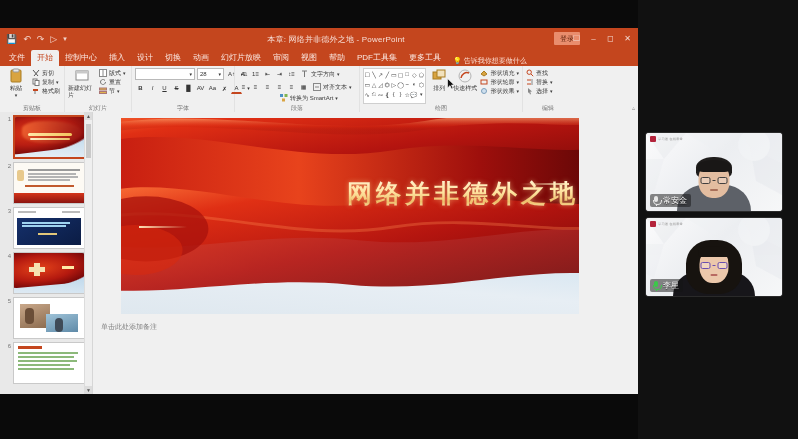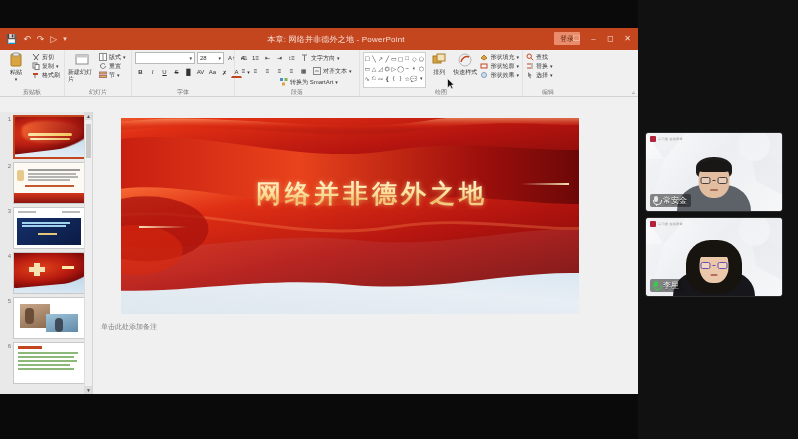--- a/index.html
+++ b/index.html
@@ -55,21 +55,21 @@
   .arrow{position:absolute;left:0;width:7px;height:8px;background:#dcdcdc;font-size:5px;text-align:center;line-height:8px;color:#555;}
 
   .stage{flex:1;position:relative;background:#f0f0f0;}
   .slide{position:absolute;left:28px;top:6px;width:458px;height:196px;overflow:hidden;background:#b9d4ea;}
   .notes{position:absolute;left:8px;top:210px;width:500px;font-size:7px;color:#808080;}
 
   
   .sky{position:absolute;inset:0;background:linear-gradient(185deg,#7fb4dd 0%,#a7cbe6 28%,#cfe2f0 55%,#e7eef4 78%,#dfe8ef 100%);}
   .cloud{position:absolute;border-radius:50%;background:rgba(255,255,255,.55);filter:blur(4px);}
   .ribbonart{position:absolute;inset:-6% -4% 8% -4%;}
-  .slide-title{position:absolute;left:0;right:0;top:30%;text-align:center;font-family:"DejaVu Sans","Liberation Sans",sans-serif;font-weight:700;font-size:25px;letter-spacing:4px;
+  .slide-title{position:absolute;left:0;right:0;top:30%;text-align:right;font-family:"DejaVu Sans","Liberation Sans",sans-serif;font-weight:700;font-size:25px;letter-spacing:4px;
       background:linear-gradient(180deg,#fff9e8 0%,#ffe9a8 45%,#e8b45c 75%,#fff3d0 100%);-webkit-background-clip:text;background-clip:text;color:transparent;
       text-shadow:0 0 5px rgba(255,220,150,.55);padding-left:44px;}
   .slide-sub{position:absolute;left:0;right:0;top:52%;text-align:center;font-family:"DejaVu Serif","Liberation Serif",serif;font-size:13px;letter-spacing:1.5px;color:#fff5dd;text-shadow:0 0 4px rgba(255,210,140,.6);}
   .slide-pres{position:absolute;left:0;right:0;top:78%;text-align:center;font-size:8px;letter-spacing:3px;color:#ffeccf;text-shadow:0 0 3px rgba(0,0,0,.35);}
   .mark{position:absolute;top:33%;width:48px;height:2px;}
   .mark.r{right:10px;background:linear-gradient(90deg,rgba(255,235,190,0),rgba(255,235,190,.95));}
   .mark.l{left:18px;top:55%;background:linear-gradient(270deg,rgba(255,235,190,0),rgba(255,235,190,.95));}
 
   
   #videos{position:absolute;left:638px;top:0;width:160px;height:439px;background:#111;}
@@ -115,20 +115,39 @@
       <div class="titletext">本章: 网络并非德外之地  -  PowerPoint</div>
       <div class="signin">登录</div>
       <div class="winbtns">
         <span>☐</span>
         <span>–</span>
         <span>◻</span>
         <span>✕</span>
       </div>
     </div>
 
+    <div class="tabs">
+      <div class="tab">文件</div>
+      <div class="tab active">开始</div>
+      <div class="tab">控制中心</div>
+      <div class="tab">插入</div>
+      <div class="tab">设计</div>
+      <div class="tab">切换</div>
+      <div class="tab">动画</div>
+      <div class="tab">幻灯片放映</div>
+      <div class="tab">审阅</div>
+      <div class="tab">视图</div>
+      <div class="tab">帮助</div>
+      <div class="tab">PDF工具集</div>
+      <div class="tab">更多工具</div>
+      <div class="tellme">
+        <span>💡</span>
+        <span>告诉我你想要做什么</span>
+      </div>
+    </div>
     <div class="share">
       <span>👤</span>
       <span>共享</span>
     </div>
 
     <div class="ribbon">
 
       <div class="grp" style="width:58px;">
         <div class="gbody">
           <div class="bigbtn">

